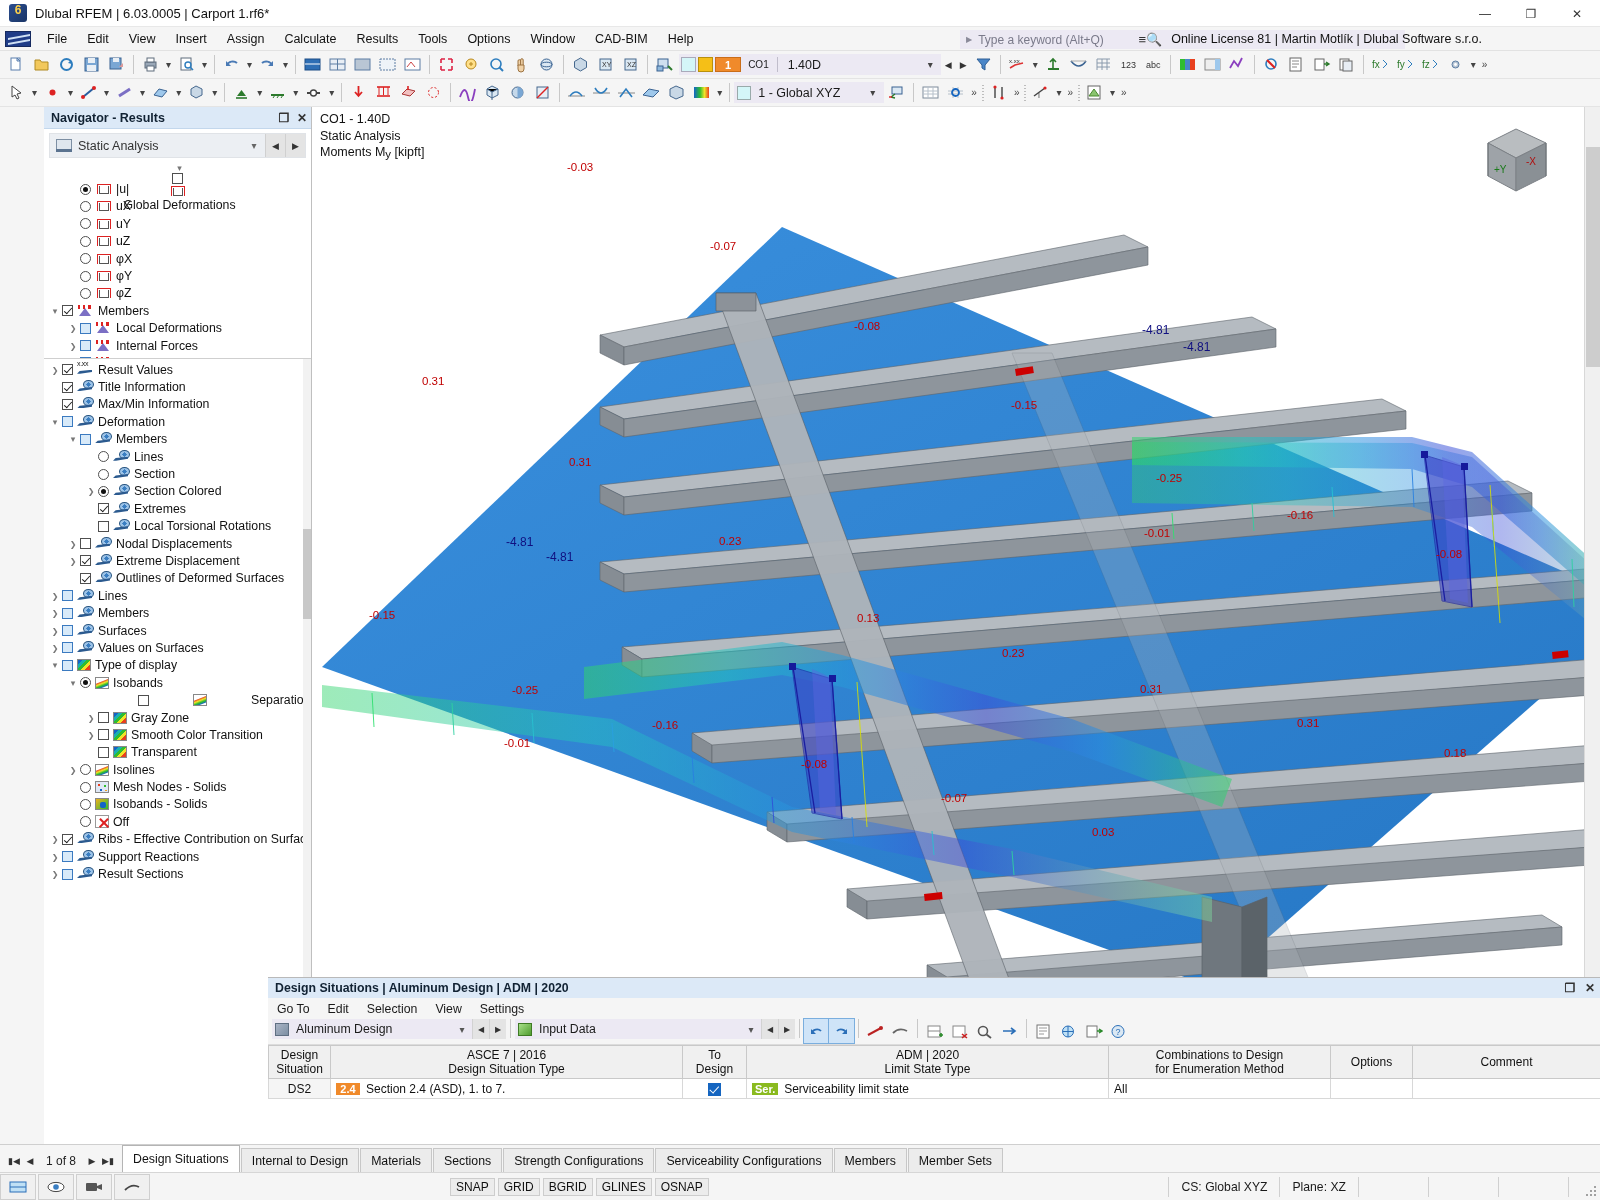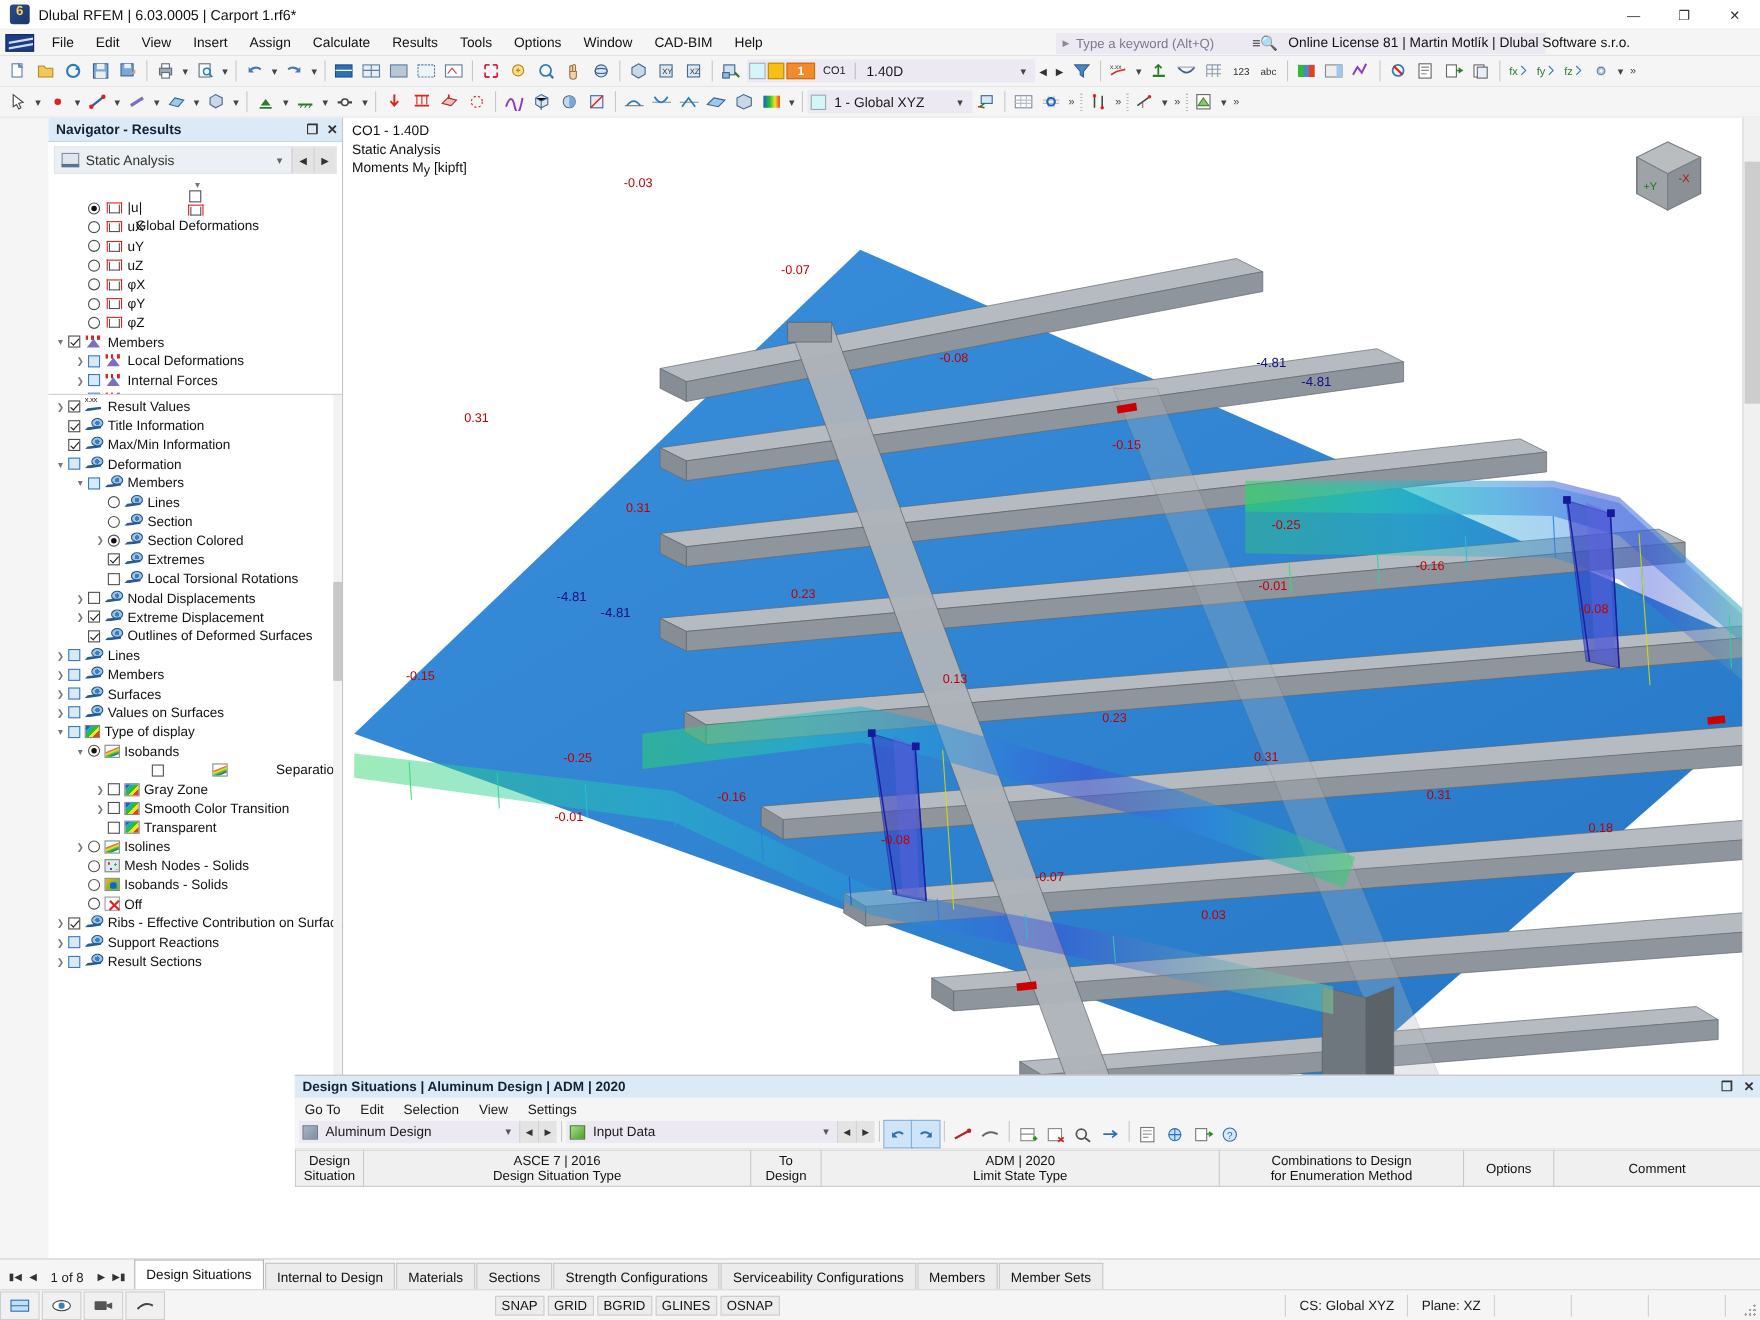--- a/index.html
+++ b/index.html
@@ -1499,20 +1499,29 @@
             <th><span>Design</span><br><span>Situation</span></th>
             <th><span>ASCE 7 | 2016</span><br><span>Design Situation Type</span></th>
             <th><span>To</span><br><span>Design</span></th>
             <th><span>ADM | 2020</span><br><span>Limit State Type</span></th>
             <th><span>Combinations to Design</span><br><span>for Enumeration Method</span></th>
             <th><span>Options</span></th>
             <th><span>Comment</span></th>
           </tr>
         </thead>
         <tbody id="design-rows">
+            <tr>
+              <td class="cell-ds">DS2</td>
+              <td><span class="tagbox tag-orange">2.4</span><span>Section 2.4 (ASD), 1. to 7.</span></td>
+              <td style="text-align: center;"><span class="chk-blue"></span></td>
+              <td><span class="tagbox tag-green">Ser.</span><span>Serviceability limit state</span></td>
+              <td>All</td>
+              <td></td>
+              <td></td>
+            </tr>
           </tbody>
       </table>
     </div>
   </div>
 
   <div class="tabbar">
     <div class="pager">
       <span class="pb">▮◀</span>
       <span class="pb">◀</span>
       <span class="pt">1 of 8</span>

